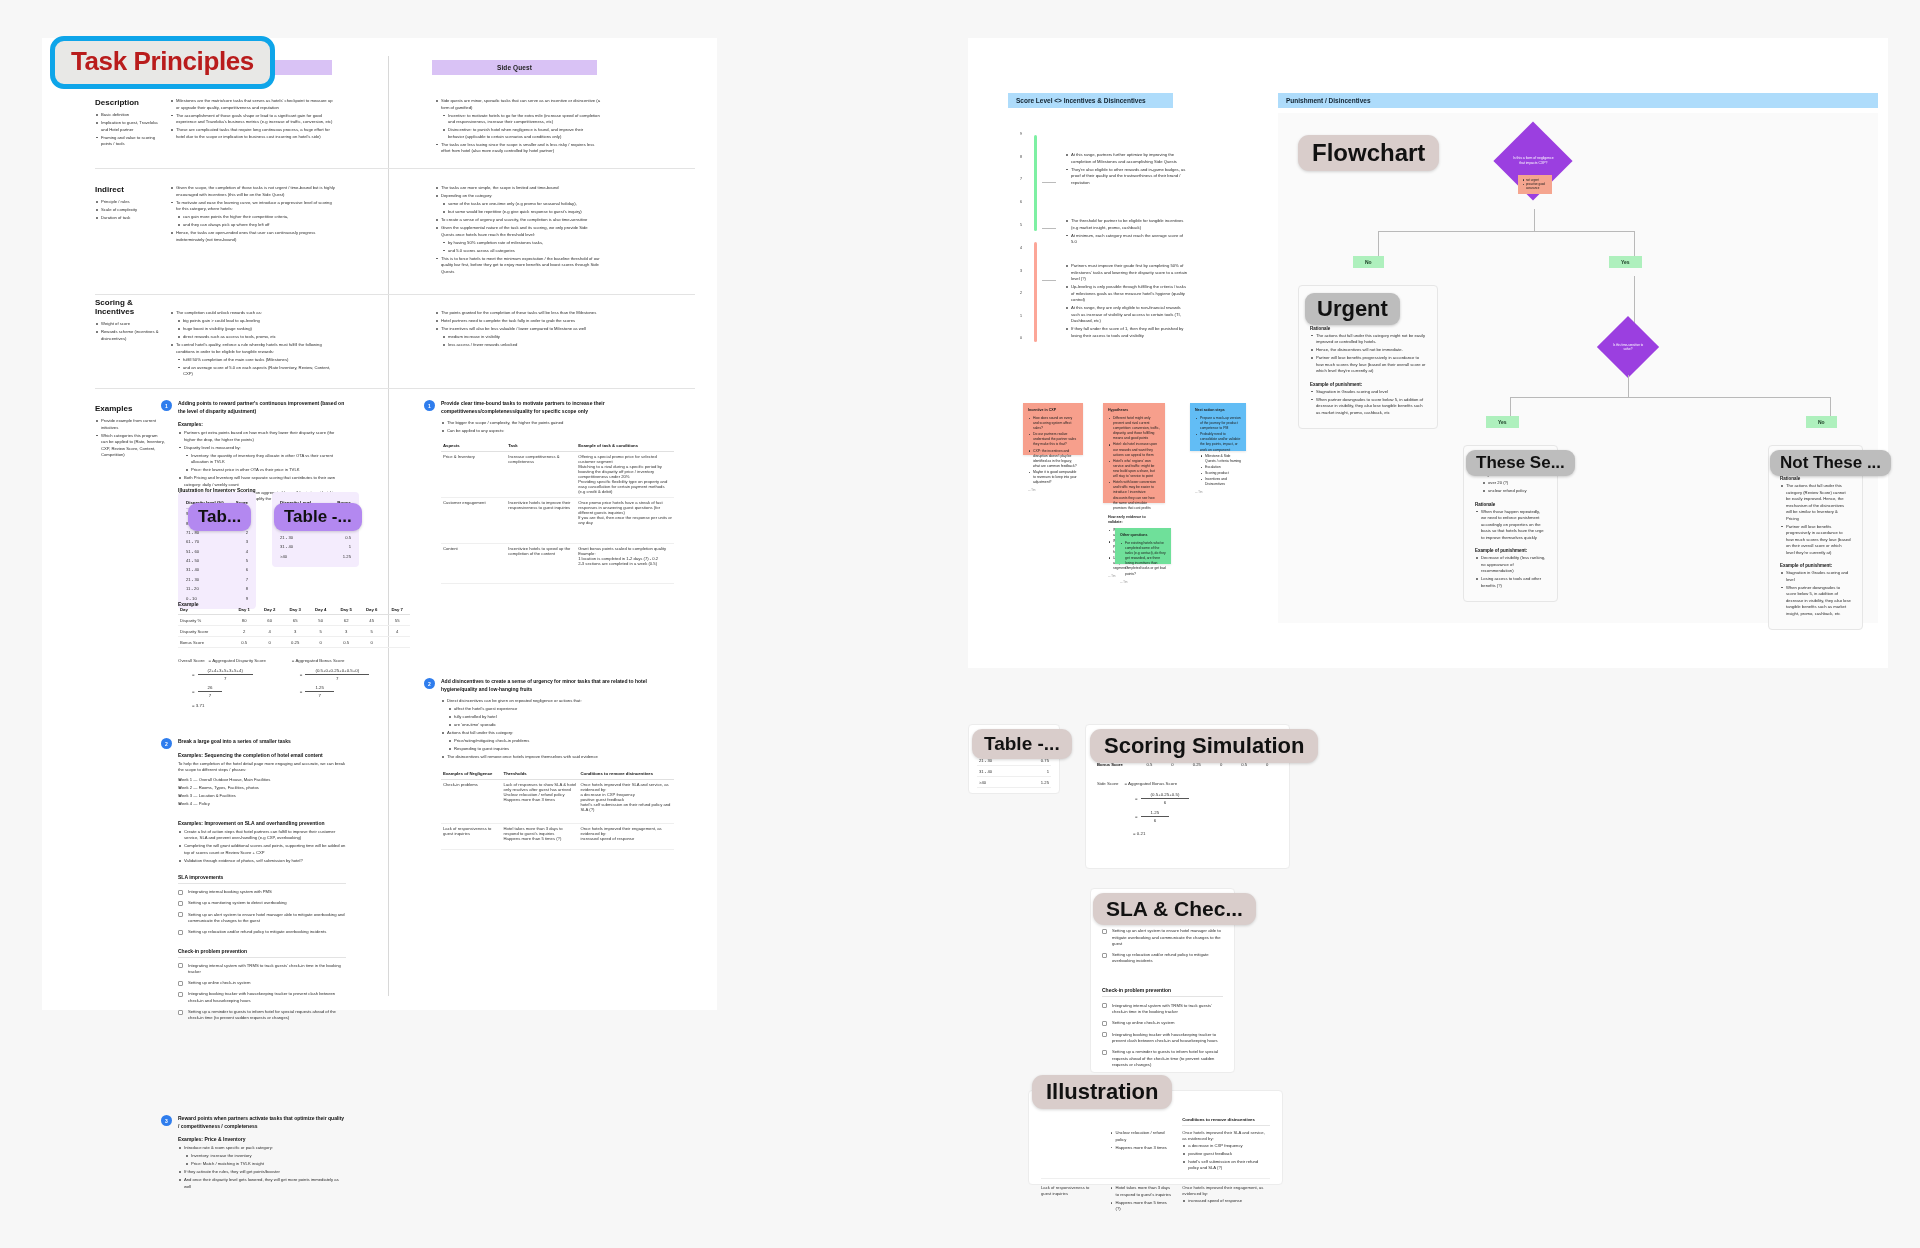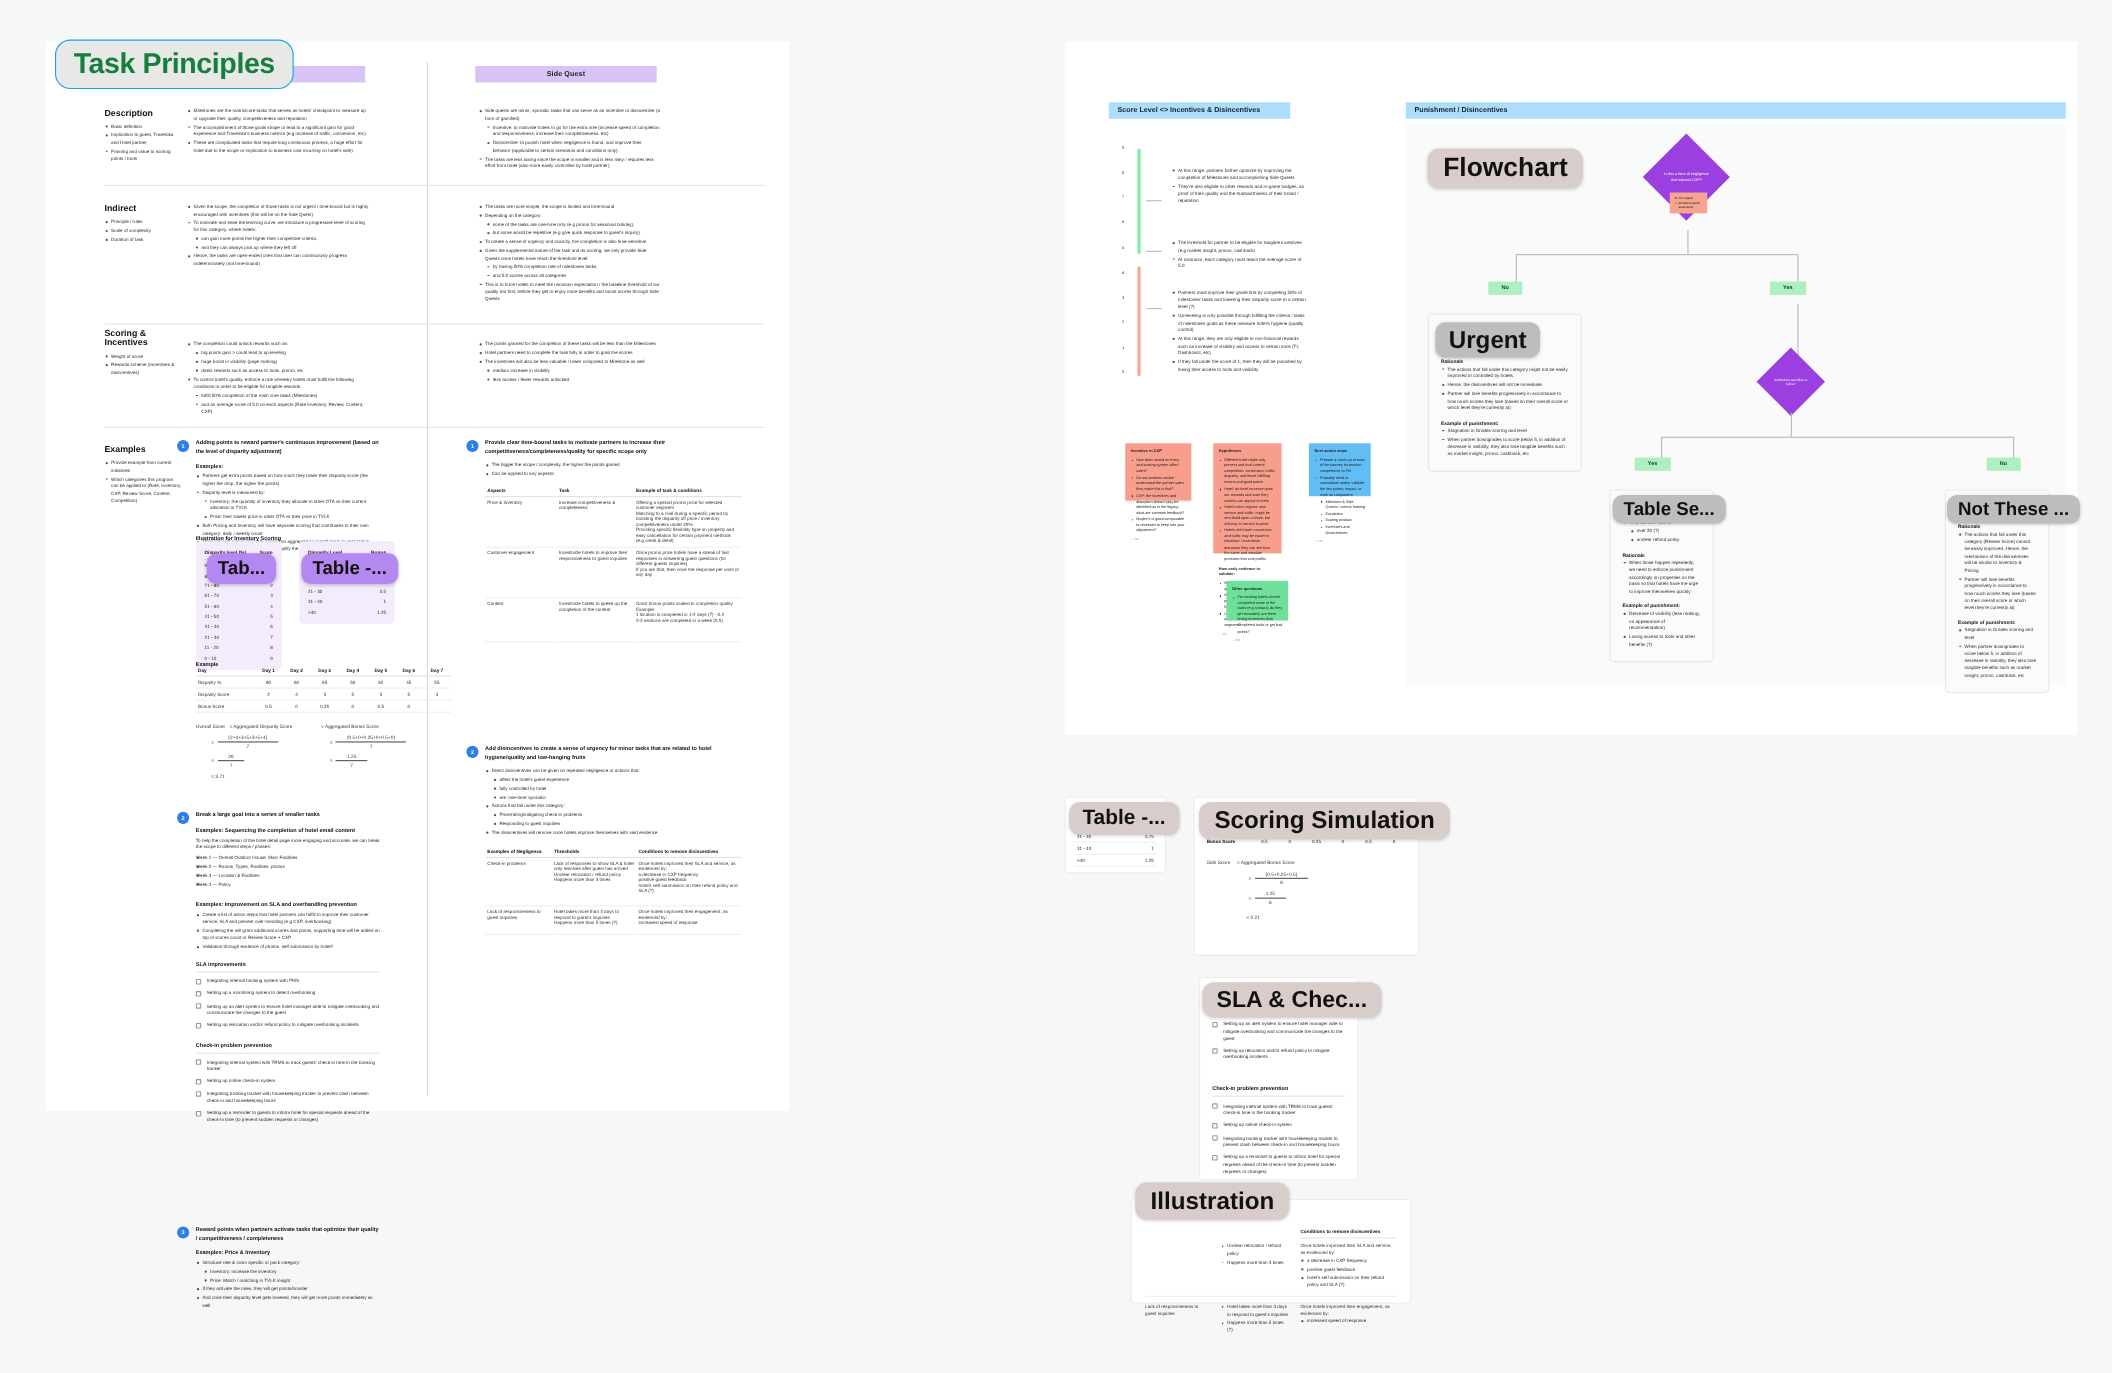--- a/index.html
+++ b/index.html
@@ -11,26 +11,26 @@
     overflow: hidden;
   }
   .canvas { position: relative; width: 1920px; height: 1248px; background: #f7f7f7; }
 
   
   .frame { position: absolute; background: #ffffff; }
 
   .frame-title {
     position: absolute;
     background: #e8e8e6;
-    border: 1px solid #0ea5e9;
+    border: 5px solid #0ea5e9;
     border-radius: 14px;
     padding: 6px 16px 8px 16px;
     font-size: 26px;
     font-weight: 700;
-    color: #15803d;
+    color: #b91c1c;
     letter-spacing: -0.4px;
     white-space: nowrap;
     z-index: 40;
     line-height: 1.1;
   }
 
   
   .colhdr {
     background: #d9c2f5; text-align: center;
     font-size: 6.5px; font-weight: 700; color: #1d1d1d;
@@ -772,21 +772,21 @@
         <div class="sub">Rationale</div>
         <ul class="sublist">
           <li>When those happen repeatedly, we need to enforce punishment accordingly on properties on the basis so that hotels have the urge to improve themselves quickly</li>
         </ul>
         <div class="sub">Example of punishment:</div>
         <ul class="sublist">
           <li>Decrease of visibility (less ranking, no appearance of recommendation)</li>
           <li>Losing access to tools and other benefits (?)</li>
         </ul>
       </div>
-      <div style="position:absolute;left:188px;top:337px;background:#bdbdbd;border-radius:9px;padding:3px 10px;font-size:17px;font-weight:700;color:#111;white-space:nowrap;box-shadow:0 1px 3px rgba(0,0,0,.2);">Table Se...</div>
+      <div style="position:absolute;left:188px;top:337px;background:#bdbdbd;border-radius:9px;padding:3px 10px;font-size:17px;font-weight:700;color:#111;white-space:nowrap;box-shadow:0 1px 3px rgba(0,0,0,.2);">These Se...</div>
 
       <div class="fc-card" style="left:490px; top:332px; width:95px;">
         <div class="ttl">Direct</div>
         <div style="font-size:4.2px;color:#444;margin-top:2px;">Low levels of review score</div>
         <div class="sub">Rationale</div>
         <ul class="sublist">
           <li>The actions that fall under this category (Review Score) cannot be easily improved. Hence, the mechanism of the disincentives will be similar to Inventory &amp; Pricing</li>
           <li>Partner will lose benefits progressively in accordance to how much scores they lose (based on their overall score or which level they're currently at)</li>
         </ul>
         <div class="sub">Example of punishment:</div>

